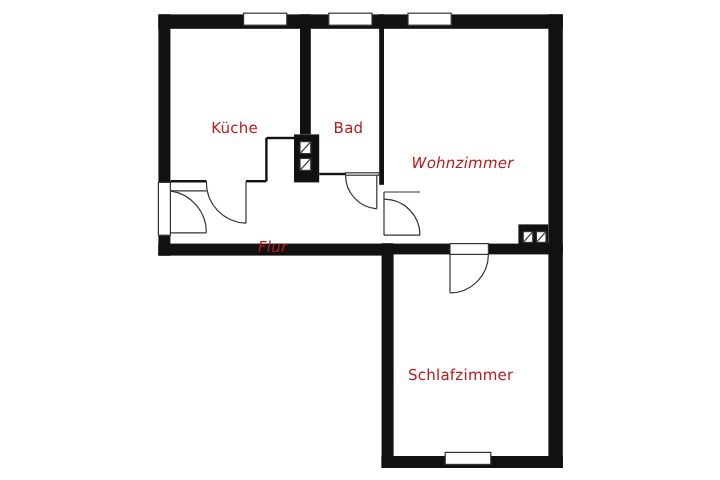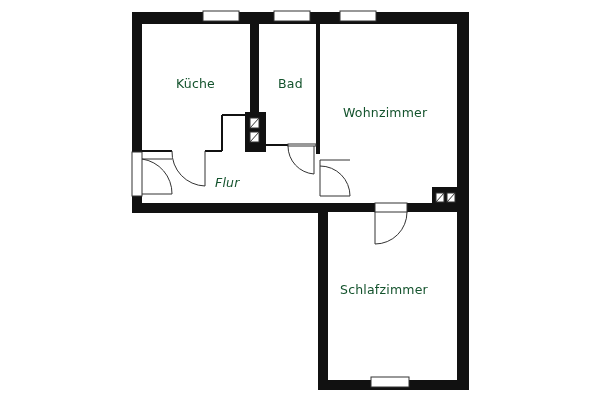--- a/index.html
+++ b/index.html
@@ -1,18 +1,18 @@
 <!DOCTYPE html>
 <html><head>
 <meta charset="utf-8">
 <style>
   html,body{margin:0;padding:0;background:#ffffff;}
   body{width:600px;height:400px;position:relative;overflow:hidden;font-family:"DejaVu Sans","Liberation Sans",sans-serif;}
   svg{position:absolute;left:0;top:0;}
-  .room-label{position:absolute;font-size:12.5px;color:#14532d;white-space:nowrap;letter-spacing:0.2px;}
+  .room-label{position:absolute;font-size:12.5px;color:#b91c1c;white-space:nowrap;letter-spacing:0.2px;margin-top:23px;}
 </style>
 </head>
 <body>
 
 <svg width="600" height="400" viewBox="0 0 600 400">
 
   <g fill="#111">
 
     <rect x="132" y="12" width="337" height="12"></rect>
 
@@ -87,15 +87,15 @@
     <line x1="320" y1="196" x2="350" y2="196"></line>
 
     <rect x="375" y="203" width="32" height="9" fill="#fff"></rect>
     <line x1="375" y1="212" x2="375" y2="244"></line>
     <path d="M375 244 A32 32 0 0 0 407 212"></path>
   </g>
 </svg>
 
 <div class="room-label" style="left:176px;top:76px;">Küche</div>
 <div class="room-label" style="left:278px;top:76px;">Bad</div>
-<div class="room-label" style="left:343px;top:105px;">Wohnzimmer</div>
+<div class="room-label" style="left:343px;top:105px;font-style:italic;">Wohnzimmer</div>
 <div class="room-label" style="left:215px;top:175px;font-style:italic;">Flur</div>
 <div class="room-label" style="left:340px;top:282px;">Schlafzimmer</div>
 
 </body></html>

